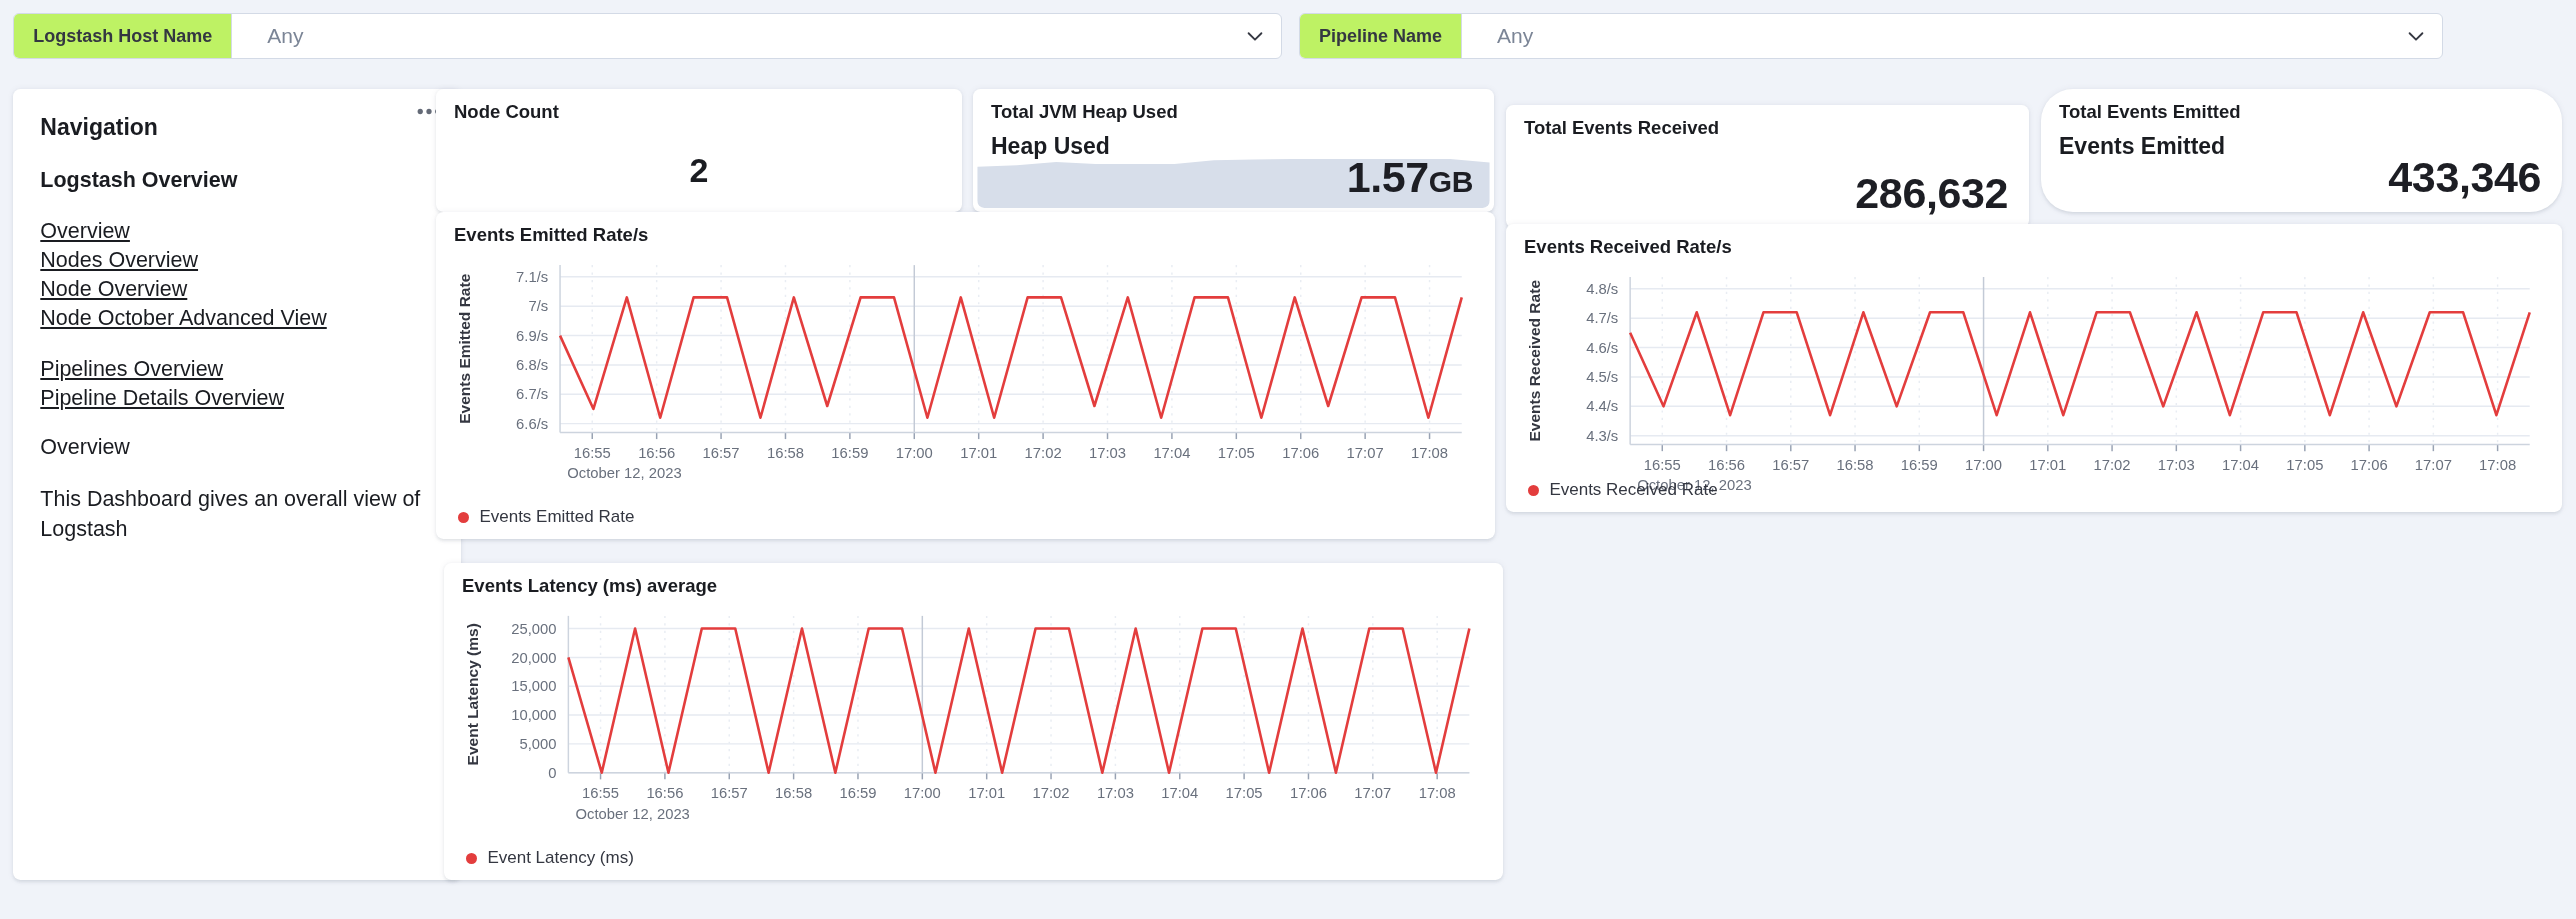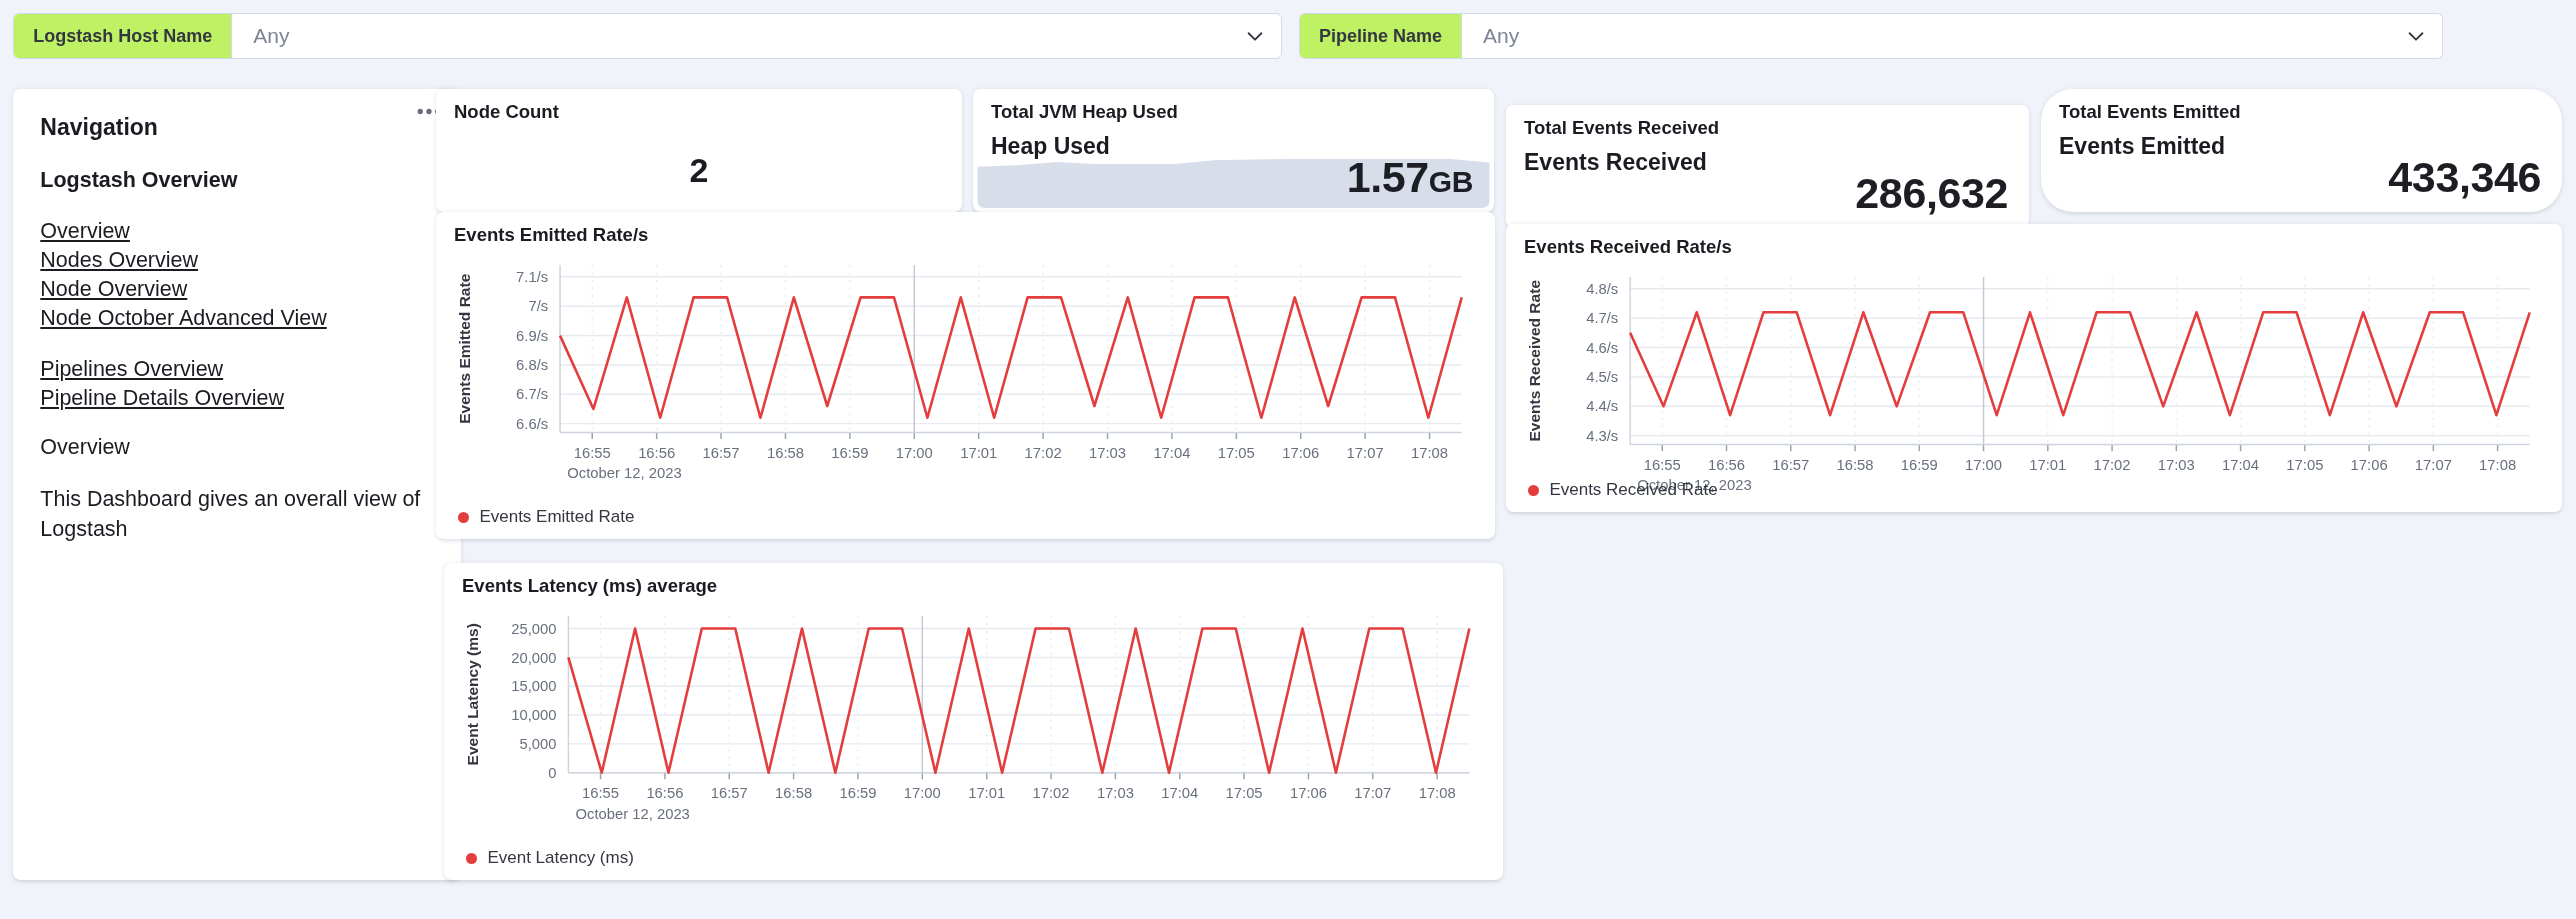--- a/index.html
+++ b/index.html
@@ -10,21 +10,21 @@
     font-family:"Liberation Sans",sans-serif;
   }
   
   .topbar{position:absolute;left:0;top:0;width:100%;height:74px;}
   .filter{position:absolute;top:13.3px;height:46px;display:flex;align-items:stretch;
     background:#fff;border:1.5px solid #d3dae6;border-radius:6px;overflow:hidden;cursor:pointer;}
   .filter-host{left:13.3px;width:1269px;}
   .filter-pipeline{left:1299px;width:1144px;}
   .filter-label{display:flex;align-items:center;padding:0 19px;background:#bef264;
     border-right:1.5px solid #d3dae6;font-weight:700;font-size:18px;color:#343741;white-space:nowrap;}
-  .filter-value{flex:1;display:flex;align-items:center;padding:0 21px;font-size:21px;color:#7b8596;}
+  .filter-value{flex:1;display:flex;align-items:center;padding:0 35px;font-size:21px;color:#7b8596;}
   .filter-chevron{display:flex;align-items:center;justify-content:center;width:53px;color:#343741;}
   
   .panel{position:absolute;background:#fff;border-radius:7.4px;
     box-shadow:0 1.5px 3px rgba(44,57,82,.10),0 0.7px 7.4px rgba(44,57,82,.06);}
   
   .nav-panel{left:13.3px;top:89px;width:448px;height:791px;padding:25px 27px;}
   .panel-options{position:absolute;top:7.4px;right:10.4px;width:43px;height:31px;border:none;
     background:#fff;border-radius:6px;display:flex;align-items:center;justify-content:center;cursor:pointer;}
   .nav-title{font-size:23px;font-weight:700;margin-bottom:27px;}
   .nav-section{font-size:21.5px;font-weight:700;margin-bottom:24px;}
@@ -118,21 +118,20 @@
   <div class="heap-spark">
       <svg width="513" height="74" style="display:block" viewBox="0 0 692 100">
         <path d="M0,100 L0.0,44.2 L53.2,42.3 L106.5,37.7 L159.7,40.4 L212.9,40.4 L266.2,40.4 L319.4,35.4 L372.6,34.6 L425.8,33.8 L479.1,33.8 L532.3,33.8 L585.5,33.8 L638.8,33.8 L692.0,38.5 L692,100 Z" fill="#d7deea"></path>
       </svg>
     </div>
   <div class="metric-big"><span>1.57</span><span class="unit">GB</span></div>
 </section>
 
 <section class="panel metric metric-received">
   <div class="panel-title">Total Events Received</div>
-  <div class="metric-label">Events Received</div>
   <div class="metric-big">286,632</div>
 </section>
 
 <section class="panel metric metric-emitted">
   <div class="panel-title">Total Events Emitted</div>
   <div class="metric-label">Events Emitted</div>
   <div class="metric-big">433,346</div>
 </section>
 
 <section class="panel chart-panel chart-emitted">

